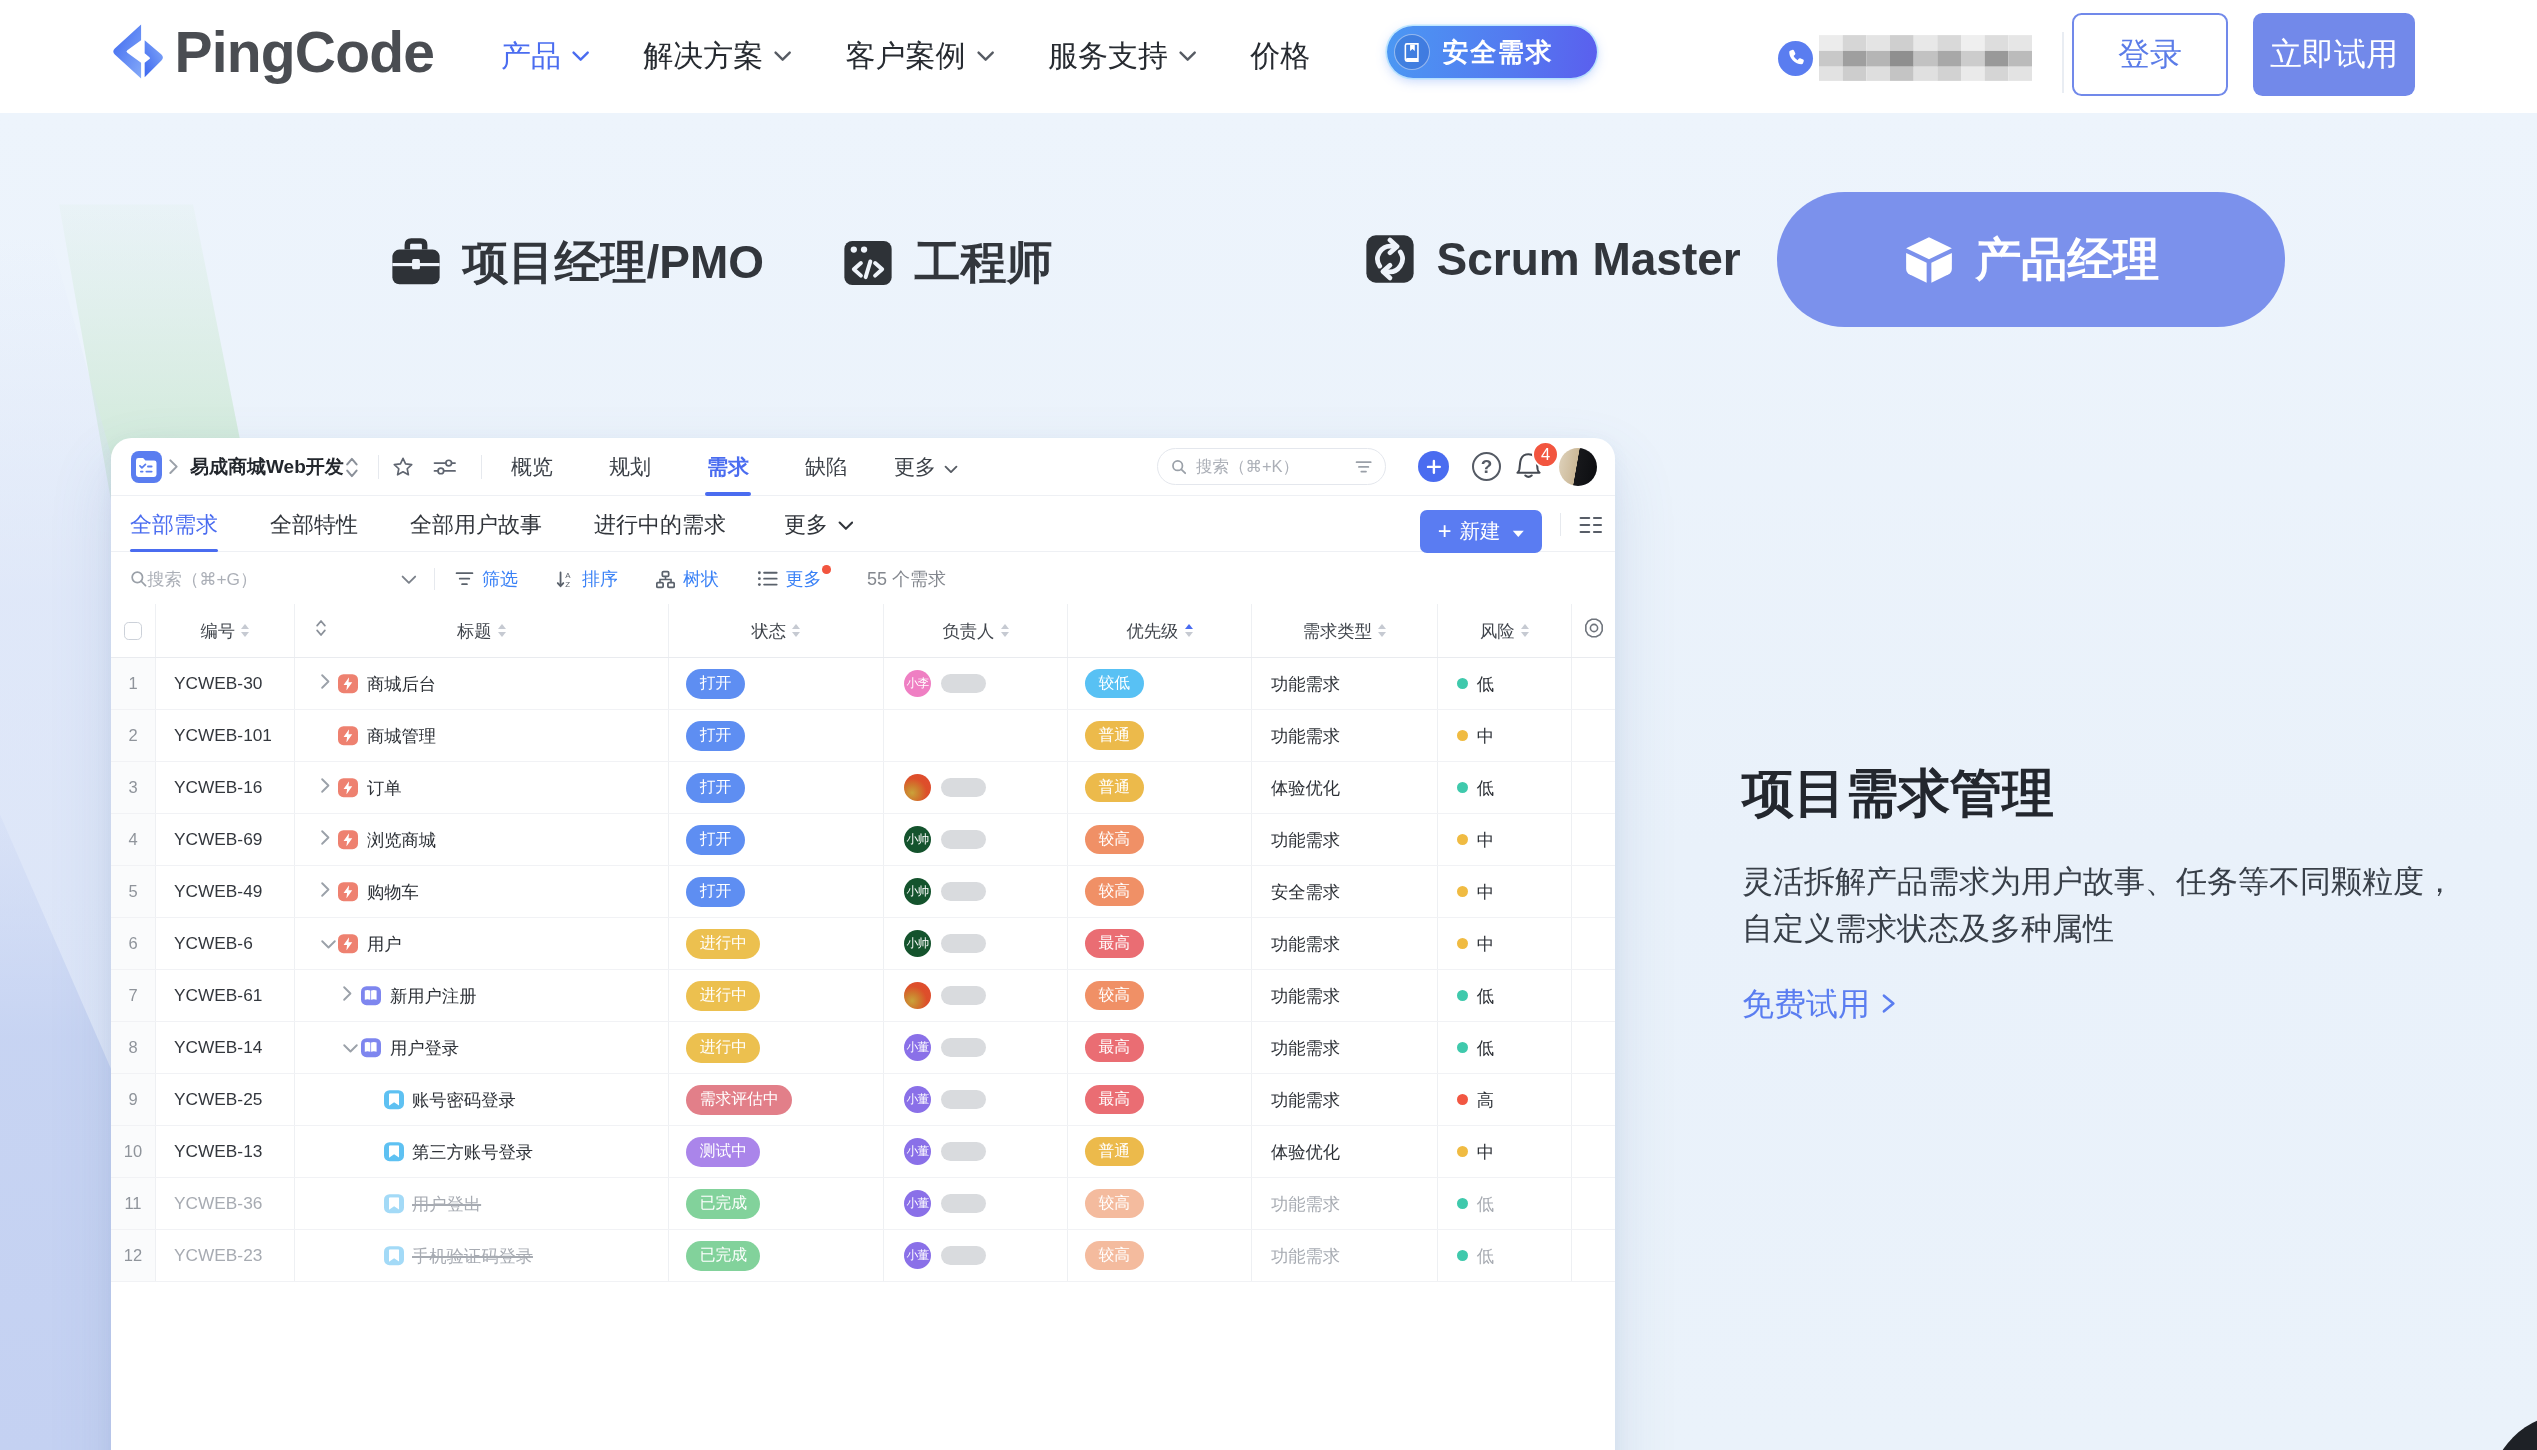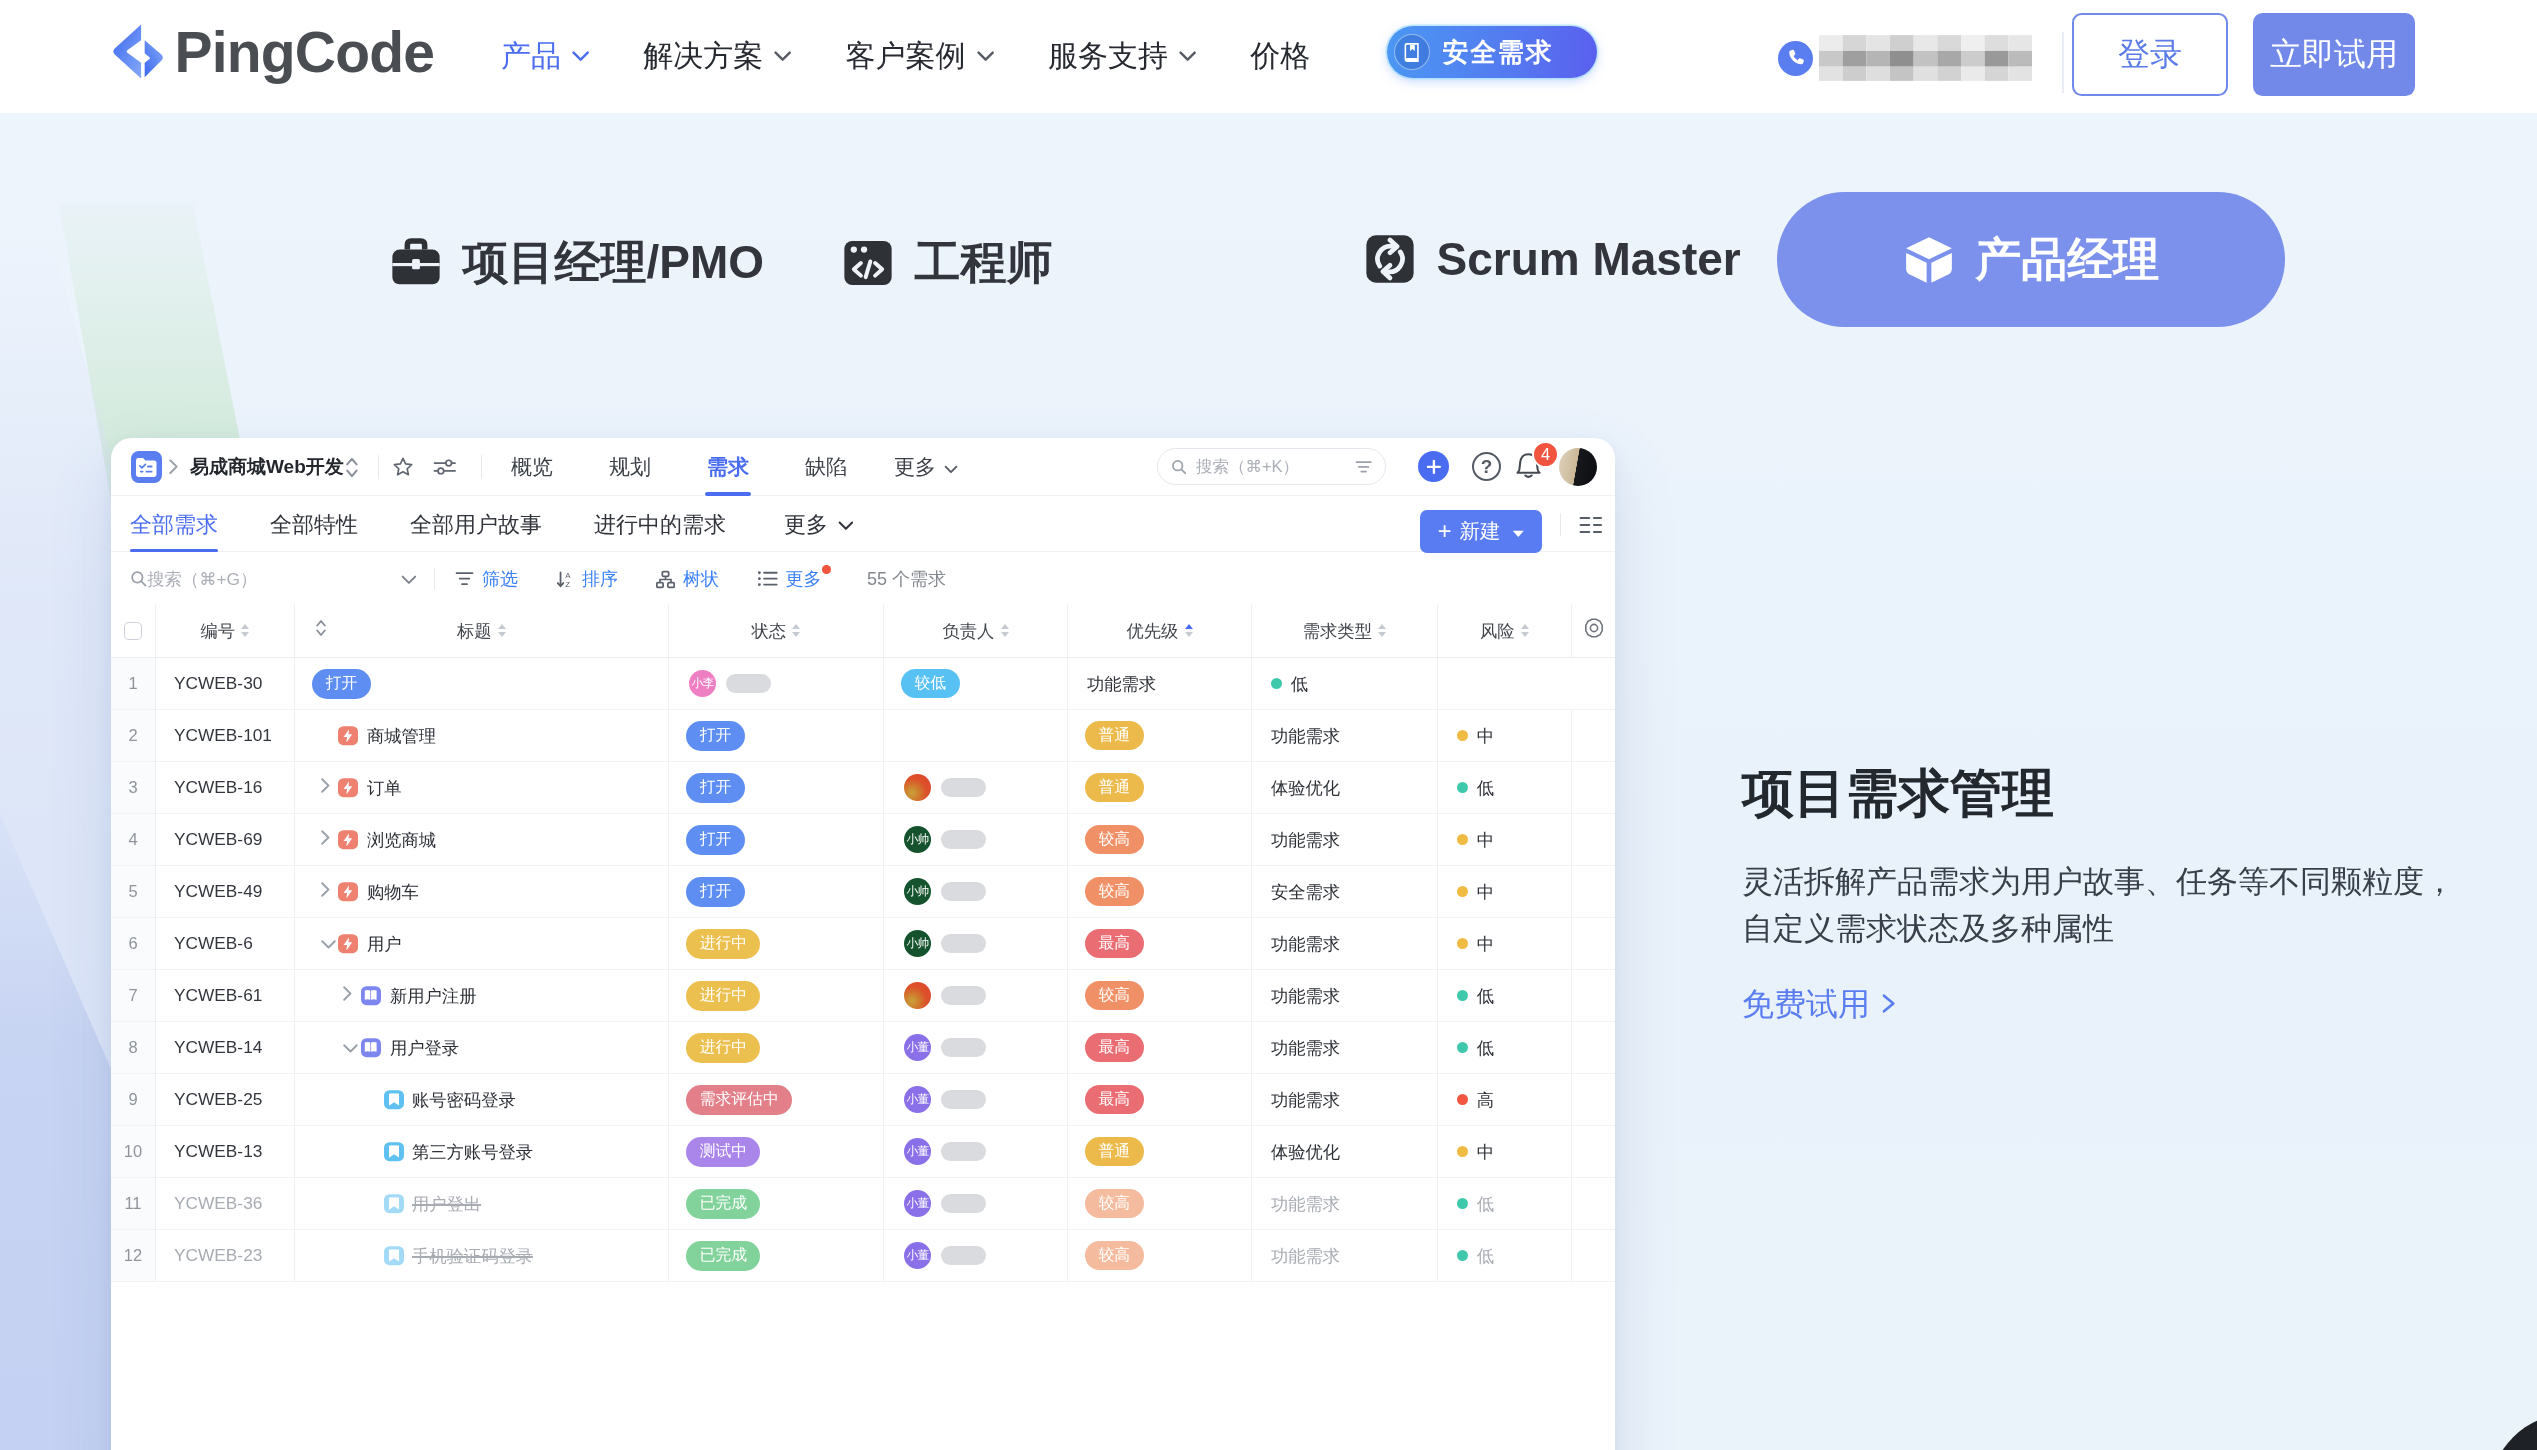--- a/index.html
+++ b/index.html
@@ -607,20 +607,35 @@
       </div>
       <div>
 
           <div class="trow" data-level="0" data-chevron="right" data-done="false">
             <div class="tcell num-cell">
               <span>1</span>
             </div>
             <div class="tcell id-cell">
               <span>YCWEB-30</span>
             </div>
+            <div class="tcell title-cell">
+              <span class="tchev">
+                <svg class="cv-right" width="11.8" height="19" viewBox="0 0 15 24">
+                  <polyline points="4,4 12,12 4,20" fill="none" stroke="#9ba1a9" stroke-width="2.4" stroke-linecap="round" stroke-linejoin="round"></polyline>
+                </svg>
+                
+              </span>
+              <span class="ticon" data-icon="feature">
+                <svg class="ic-feature" width="11.8" height="13.4" viewBox="0 0 15 17">
+                  <path d="M9 0 L2 10 L6.4 10 L5.6 17 L13 6.6 L8.3 6.6 Z" fill="#fff"></path>
+                </svg>
+
+              </span>
+              <span class="ttext">商城后台</span>
+            </div>
             <div class="tcell status-cell">
               <span class="pill" data-variant="blue">
                 <span>打开</span>
               </span>
             </div>
             <div class="tcell ass-cell" data-avatar-wrap="pink">
               <span class="ava" data-avatar="pink">
                 <span class="atxt">小李</span>
               </span>
               <span class="namebar"></span>

